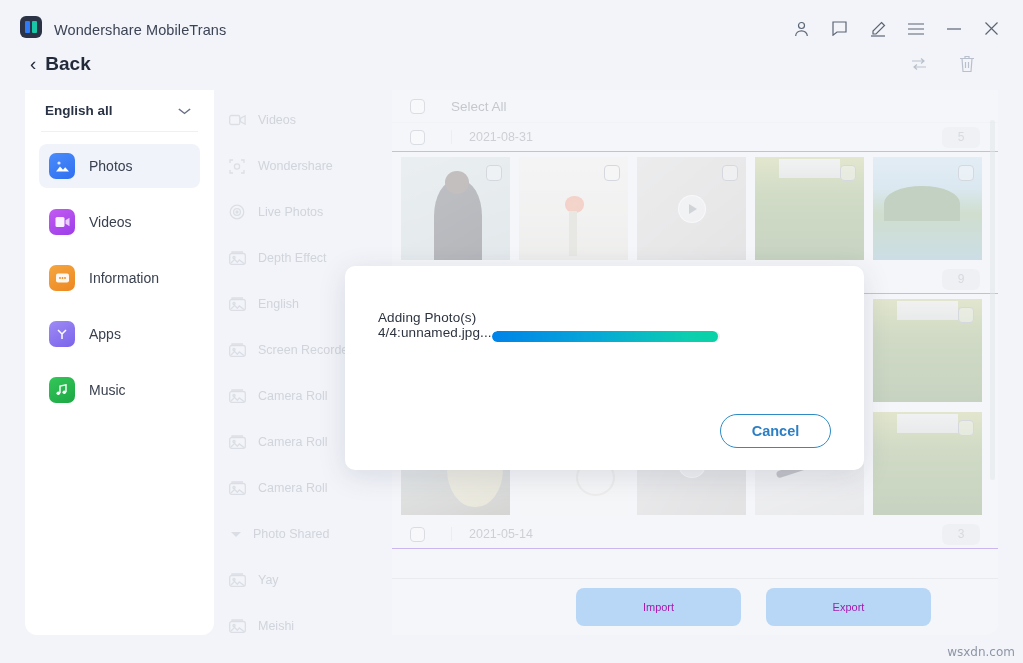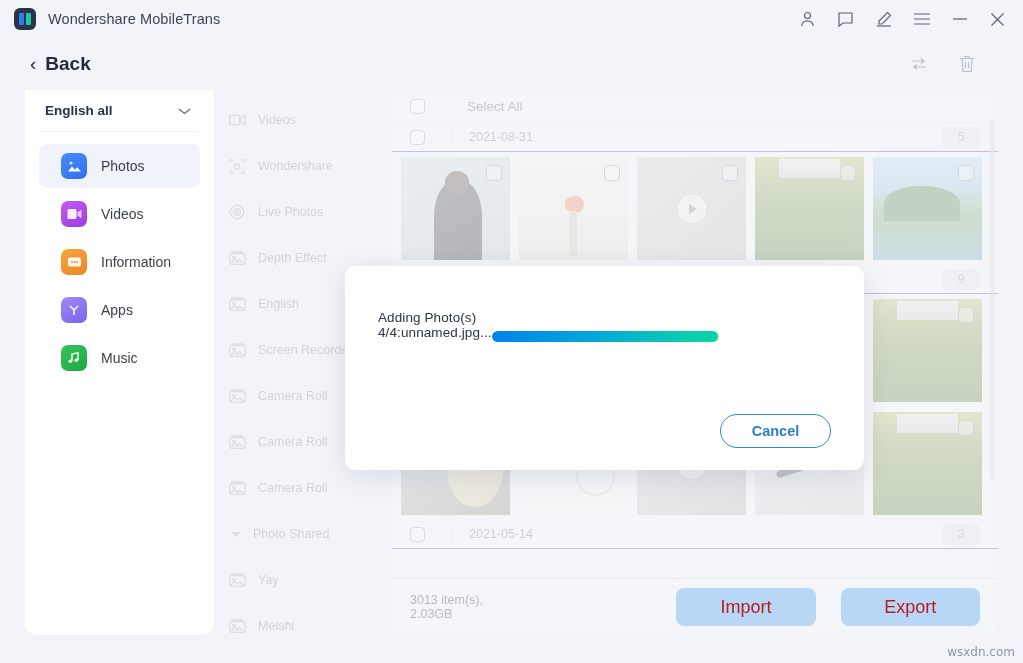--- a/index.html
+++ b/index.html
@@ -13,22 +13,22 @@
   #app {
     position: relative;
     width: 1023px; height: 663px;
     background: #f2f4f9;
   }
 
   
   .titlebar {
     position: absolute; top: 0; left: 0;
     width: 1023px; height: 38px;
-    display: flex; align-items: center;
-    padding: 0 14px;
+    display: flex; align-items: flex-end;
+    padding: 0 20px;
   }
   .app-logo {
     width: 22px; height: 22px;
     border-radius: 6px;
     background: #2b3446;
     display: flex; align-items: center; justify-content: center;
     margin-right: 12px;
     flex: 0 0 auto;
   }
   .app-logo .lg-l { width: 5px; height: 12px; background: #2f7bf6; border-radius: 1px; }
@@ -90,22 +90,22 @@
     margin: 0 2px;
   }
   .lang-select .caret {
     margin-left: auto; color: #69728a; font-size: 11px;
     transform: scaleX(1.25);
   }
   .nav { padding-top: 12px; }
   .nav-item {
     display: flex; align-items: center;
     height: 44px; border-radius: 8px;
-    padding: 0 22px;
-    margin-bottom: 4px;
+    padding: 0 10px;
+    margin-bottom: 12px;
   }
   .nav-item.active { background: #f0f3fa; }
   .nav-icon {
     width: 26px; height: 26px; border-radius: 7px;
     margin-right: 14px; flex: 0 0 auto;
     display: flex; align-items: center; justify-content: center;
     position: relative;
   }
   .nav-label { font-size: 14px; color: #39414f; }
 
@@ -164,21 +164,21 @@
   .date-row {
     display: flex; align-items: center;
     height: 29px; padding: 0 18px;
     border-bottom: 1px solid #6d28d9;
   }
   .cbx {
     width: 15px; height: 15px;
     border: 1.4px solid #9ba2ae; border-radius: 4px;
     background: #fff; flex: 0 0 auto;
   }
-  .select-all-label { font-size: 13.5px; color: #555d6c; margin-left: 42px; }
+  .select-all-label { font-size: 13.5px; color: #555d6c; margin-left: 26px; }
   .date-divider {
     width: 1px; height: 14px; background: #d8dbe1; margin-left: 26px;
   }
   .date-label { font-size: 12.5px; color: #6f7683; margin-left: 17px; }
   .count-badge {
     margin-left: auto;
     min-width: 38px; height: 21px; border-radius: 6px;
     background: #e2e5ea; color: #9198a4;
     font-size: 12px;
     display: flex; align-items: center; justify-content: center;
@@ -286,22 +286,22 @@
     position: absolute; bottom: 0; left: 0;
     width: 100%; height: 57px;
     display: flex; align-items: center;
     padding: 0 18px 0 18px;
     border-top: 1px solid #e9ebef;
     background: #f5f6f9;
   }
   .items-info { font-size: 12.5px; color: #b5bac3; }
   .btn-big {
     width: 165px; height: 38px; border-radius: 8px;
-    background: #b8d6f5; color: #b91c1c;
-    font-size: 18px;
+    background: #b8d6f5; color: #a21caf;
+    font-size: 11px;
     display: flex; align-items: center; justify-content: center;
   }
   .btn-import { margin-left: 166px; }
   .btn-export { margin-left: 25px; }
 
   
   .modal-overlay {
     position: absolute; top: 0; left: 0;
     width: 1023px; height: 663px;
     pointer-events: none;
@@ -691,21 +691,20 @@
           <div class="date-divider"></div>
           <span class="date-label">2021-05-14</span>
           <span class="count-badge">3</span>
         </div>
 
       </div>
 
       <div class="scrollbar"></div>
 
       <div class="bottom-bar">
-        <span class="items-info">3013 item(s), 2.03GB</span>
         <div class="btn-big btn-import">Import</div>
         <div class="btn-big btn-export">Export</div>
       </div>
     </div>
 
   </div>
 
   <div class="modal-overlay">
     <div class="modal" style="pointer-events:auto;">
       <div class="modal-text">Adding Photo(s) 4/4:unnamed.jpg...</div>

